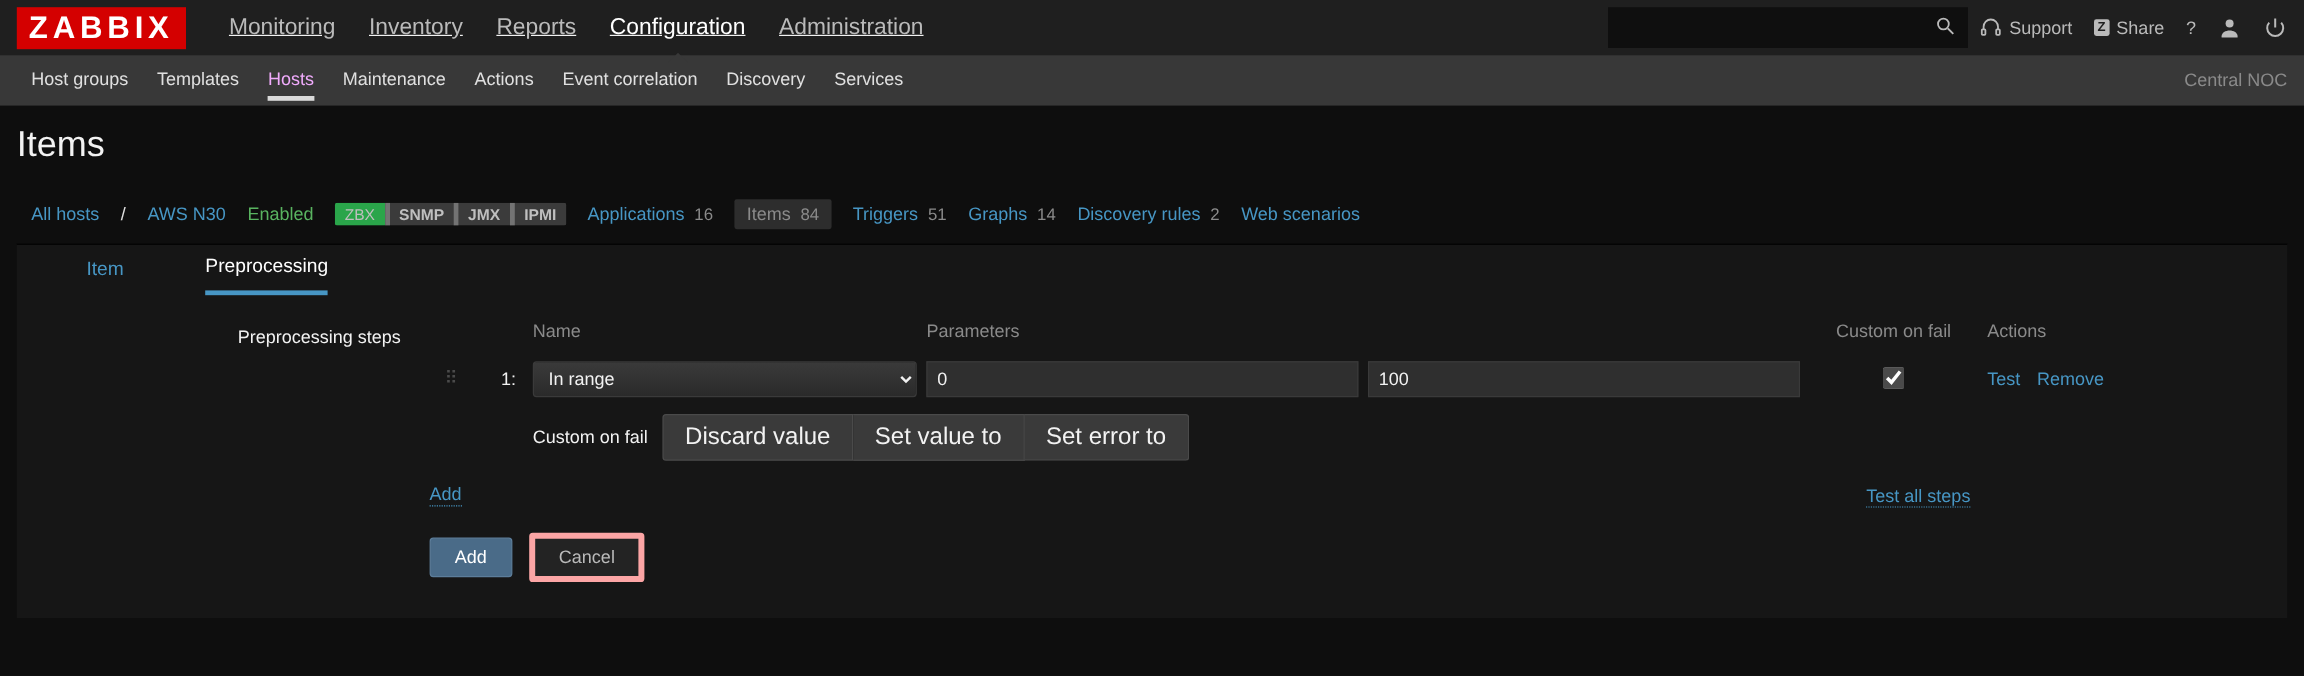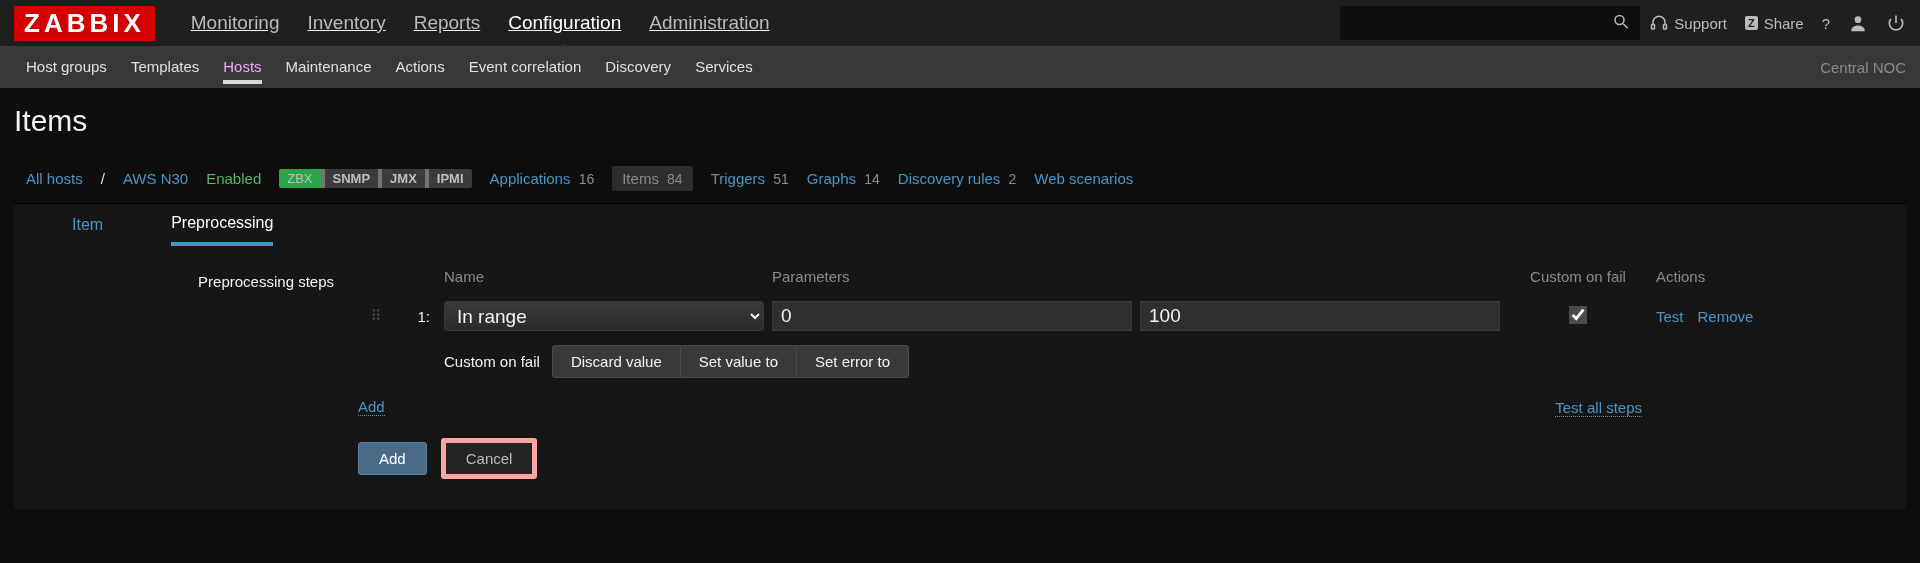--- a/index.html
+++ b/index.html
@@ -190,21 +190,21 @@
     user-select: none;
   }
   .dragdots span { display:block; letter-spacing: 2px; }
   .rownum { color: #f2f2f2; font-size: 15px; text-align: right; padding-right: 6px; }
 
   select.zbx-input, input.zbx-input {
     background: #2f2f2f;
     border: 1px solid #3a3a3a;
     color: #f2f2f2;
     height: 30px;
-    font-size: 19px;
+    font-size: 15px;
     padding: 0 8px;
     width: 100%;
   }
   select.zbx-input {
     background: linear-gradient(#3a3a3a, #2a2a2a);
     border-radius: 3px;
   }
   .chkwrap { text-align: center; }
   input[type=checkbox] {
     width: 18px; height: 18px;
@@ -219,21 +219,21 @@
     margin-top: 14px;
   }
   .btn-seg {
     display: inline-flex;
     margin-left: 12px;
   }
   .btn-seg button {
     background: #3a3a3a;
     border: 1px solid #4a4a4a;
     color: #f2f2f2;
-    font-size: 15px;
+    font-size: 20px;
     padding: 7px 18px;
     cursor: pointer;
   }
   .btn-seg button + button { border-left: none; }
   .btn-seg button:first-child { border-radius: 3px 0 0 3px; }
   .btn-seg button:last-child  { border-radius: 0 3px 3px 0; }
 
   .formrow {
     display: flex;
     align-items: center;

